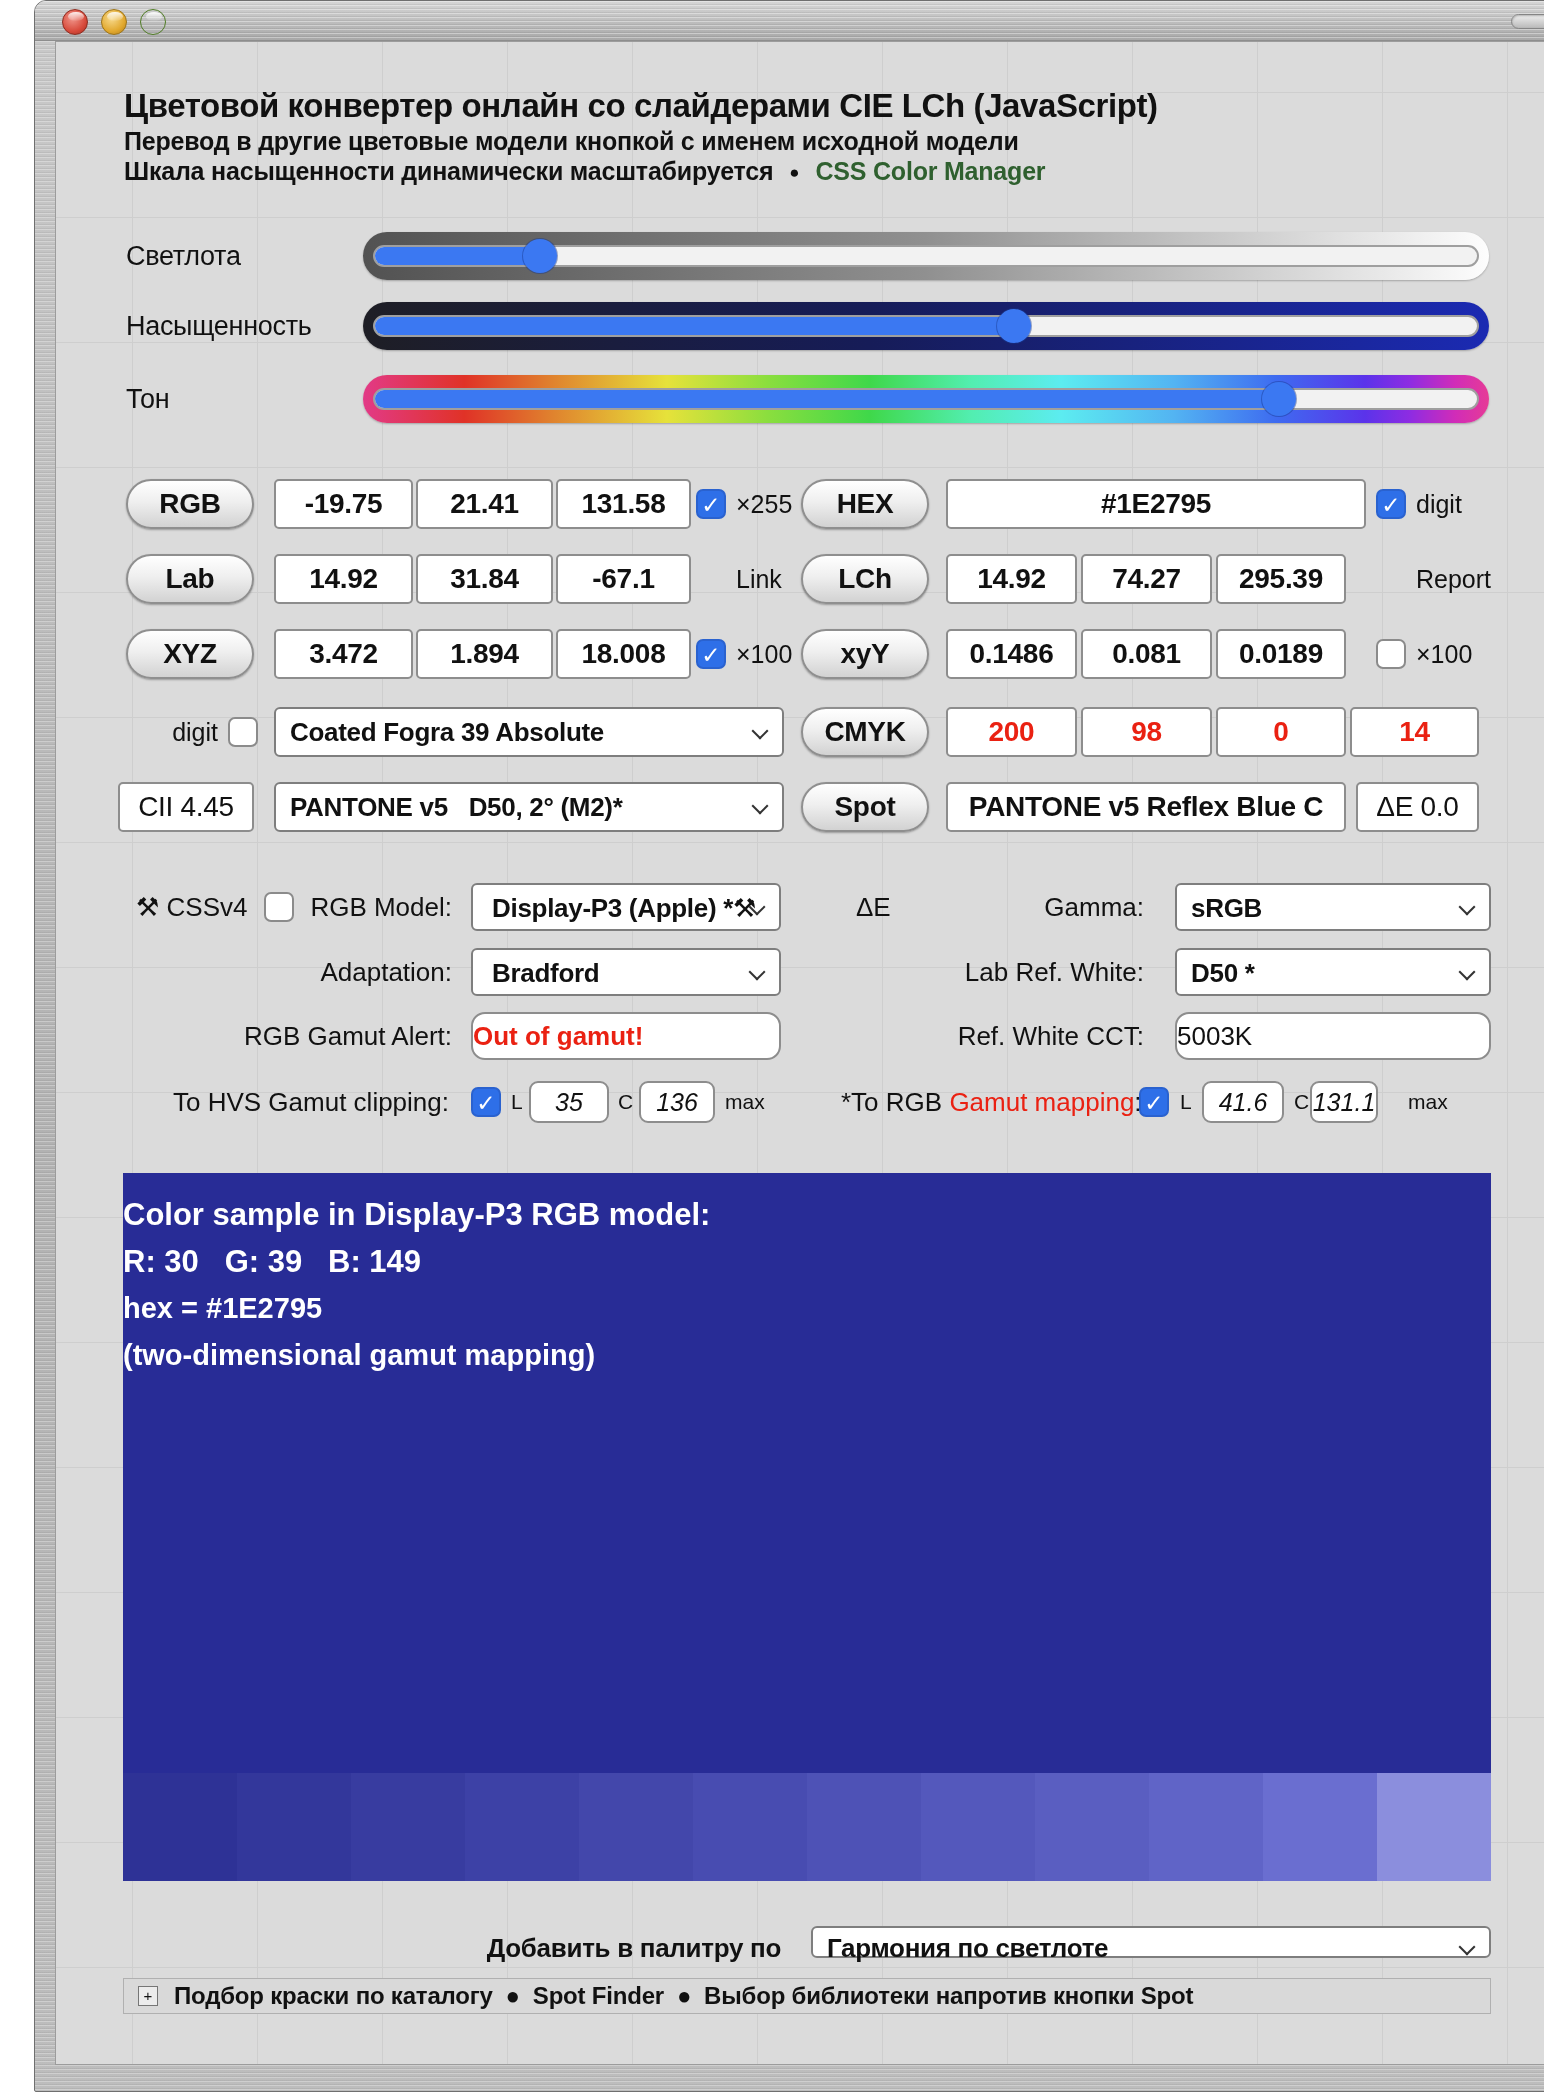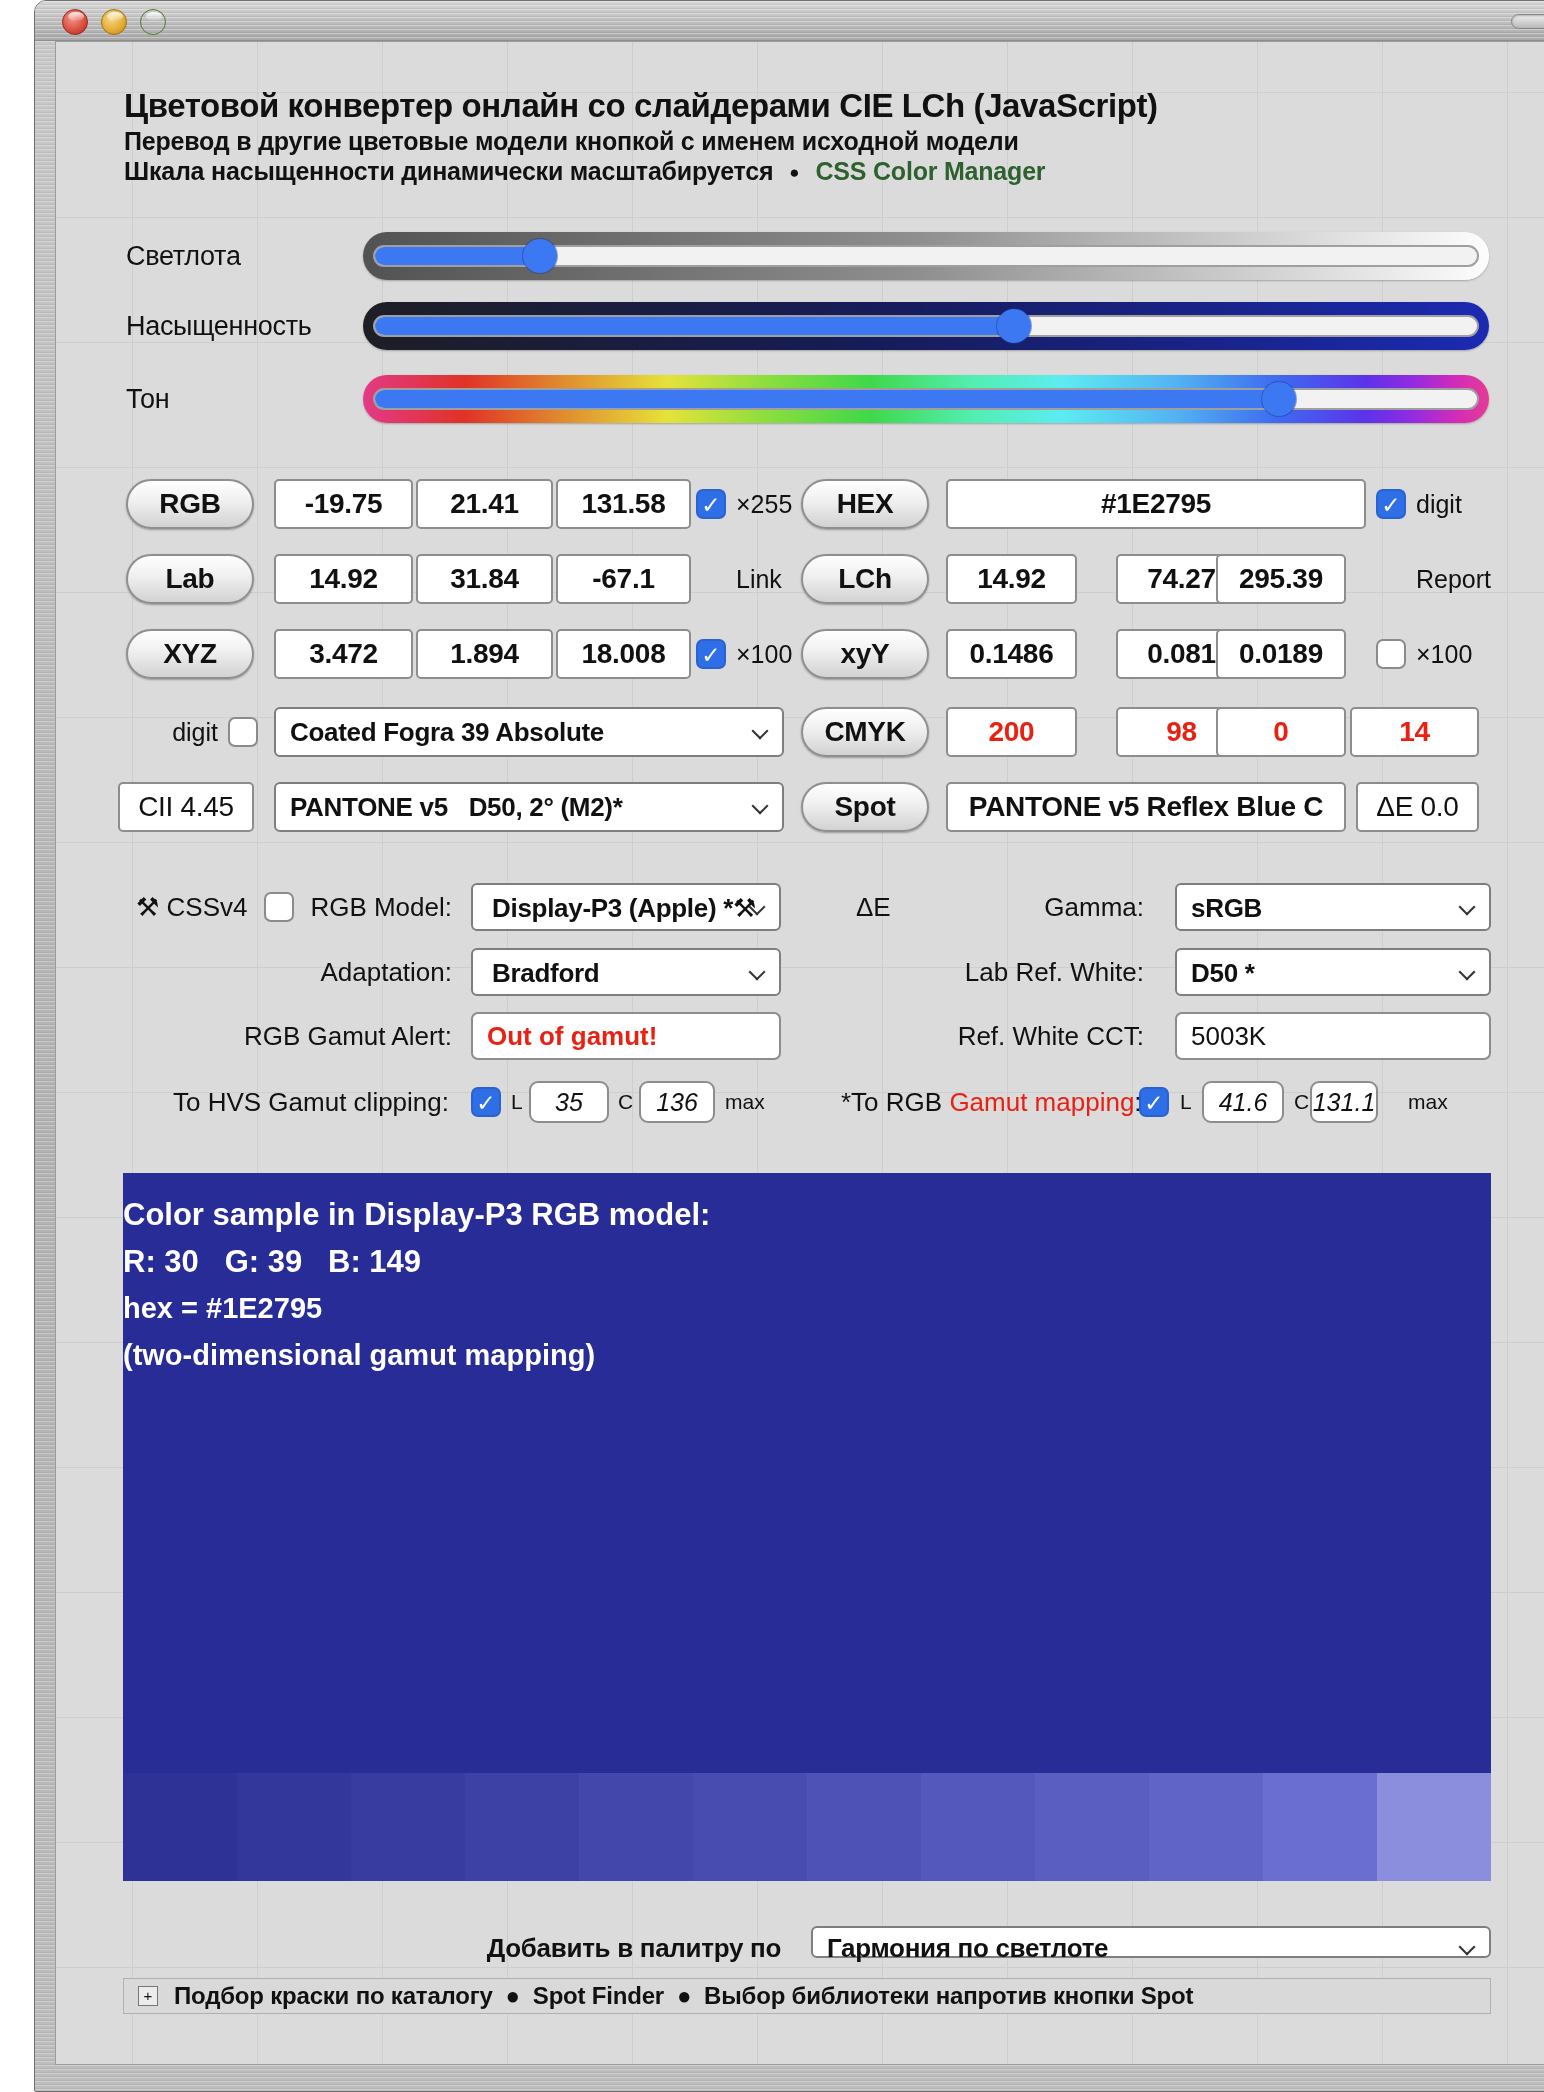--- a/index.html
+++ b/index.html
@@ -63,33 +63,33 @@
   .cb{position:absolute;width:30px;height:30px;border:2px solid #8b8b8b;border-radius:7px;background:#fff;}
   .cb.on{background:#2e6fe8;border-color:#2a62cf;}
   .cb.on::after{content:"\2713";position:absolute;left:0;right:0;top:0;bottom:0;color:#fff;font-size:23px;font-weight:bold;line-height:28px;text-align:center;}
   .cb-row{top:10px;}
   .dd{position:absolute;top:0;height:50px;background:#fff;border:2px solid #7e7e7e;border-radius:6px;
     font-weight:bold;font-size:26px;line-height:46px;padding-left:14px;letter-spacing:-.3px;white-space:pre;}
   .chev{position:absolute;right:16px;top:16px;width:12px;height:12px;border-right:2px solid #333;border-bottom:2px solid #333;transform:rotate(45deg);}
 
   .c-btnL{left:70px;width:128px;} .c-in1{left:218px;width:139px;} .c-in2{left:360px;width:137px;} .c-in3{left:500px;width:135px;}
   .c-cbL{left:640px;} .c-lblL{left:680px;}
-  .c-btnR{left:745px;width:128px;} .c-rin1{left:890px;width:131px;} .c-rin2{left:1060px;width:131px;} .c-rin3{left:1160px;width:130px;} .c-rin4{left:1294px;width:129px;}
+  .c-btnR{left:745px;width:128px;} .c-rin1{left:890px;width:131px;} .c-rin2{left:1025px;width:131px;} .c-rin3{left:1160px;width:130px;} .c-rin4{left:1294px;width:129px;}
   .c-hex{left:890px;width:420px;} .c-cbR{left:1320px;} .c-lblR{left:1360px;}
   .c-spotres{left:890px;width:400px;} .c-delta{left:1300px;width:123px;}
   .c-ddL{left:218px;width:510px;} .c-digitlbl{left:70px;width:92px;text-align:right;} .c-cbdigit{left:172px;} .c-cii{left:62px;width:136px;}
 
   
   .srow{position:absolute;left:0;width:100%;height:50px;font-size:26px;}
   .s-txt{position:absolute;top:0;line-height:48px;white-space:pre;}
   .ra{text-align:right;}
   .sdd1{left:415px;width:310px;height:48px;padding-left:19px;}
   .sdd2{left:1119px;width:316px;height:48px;}
-  .sbox{position:absolute;top:0;height:48px;background:#fff;border:2px solid #8d8d8d;border-radius:7px;
-    font-size:26px;line-height:44px;padding-left:14px;white-space:pre;}
+  .sbox{position:absolute;top:0;height:48px;background:#fff;border:2px solid #8d8d8d;border-radius:14px;
+    font-size:26px;line-height:44px;white-space:pre;}
   .minibox{position:absolute;top:3px;height:42px;background:#fff;border:2px solid #8d8d8d;border-radius:9px;
     font-size:25px;line-height:38px;text-align:center;font-style:italic;}
   .tiny{position:absolute;top:0;line-height:48px;font-size:21px;}
 
   
   .sample{position:absolute;left:67px;top:1131px;width:1368px;height:708px;color:#fff;text-align:left;overflow:hidden;}
   .sample .l{font-weight:bold;white-space:pre;line-height:47px;}
   .sample .l1,.sample .l2{font-size:31px;}
   .sample .l3,.sample .l4{font-size:29px;}
   .sample .pad{height:18px;}

